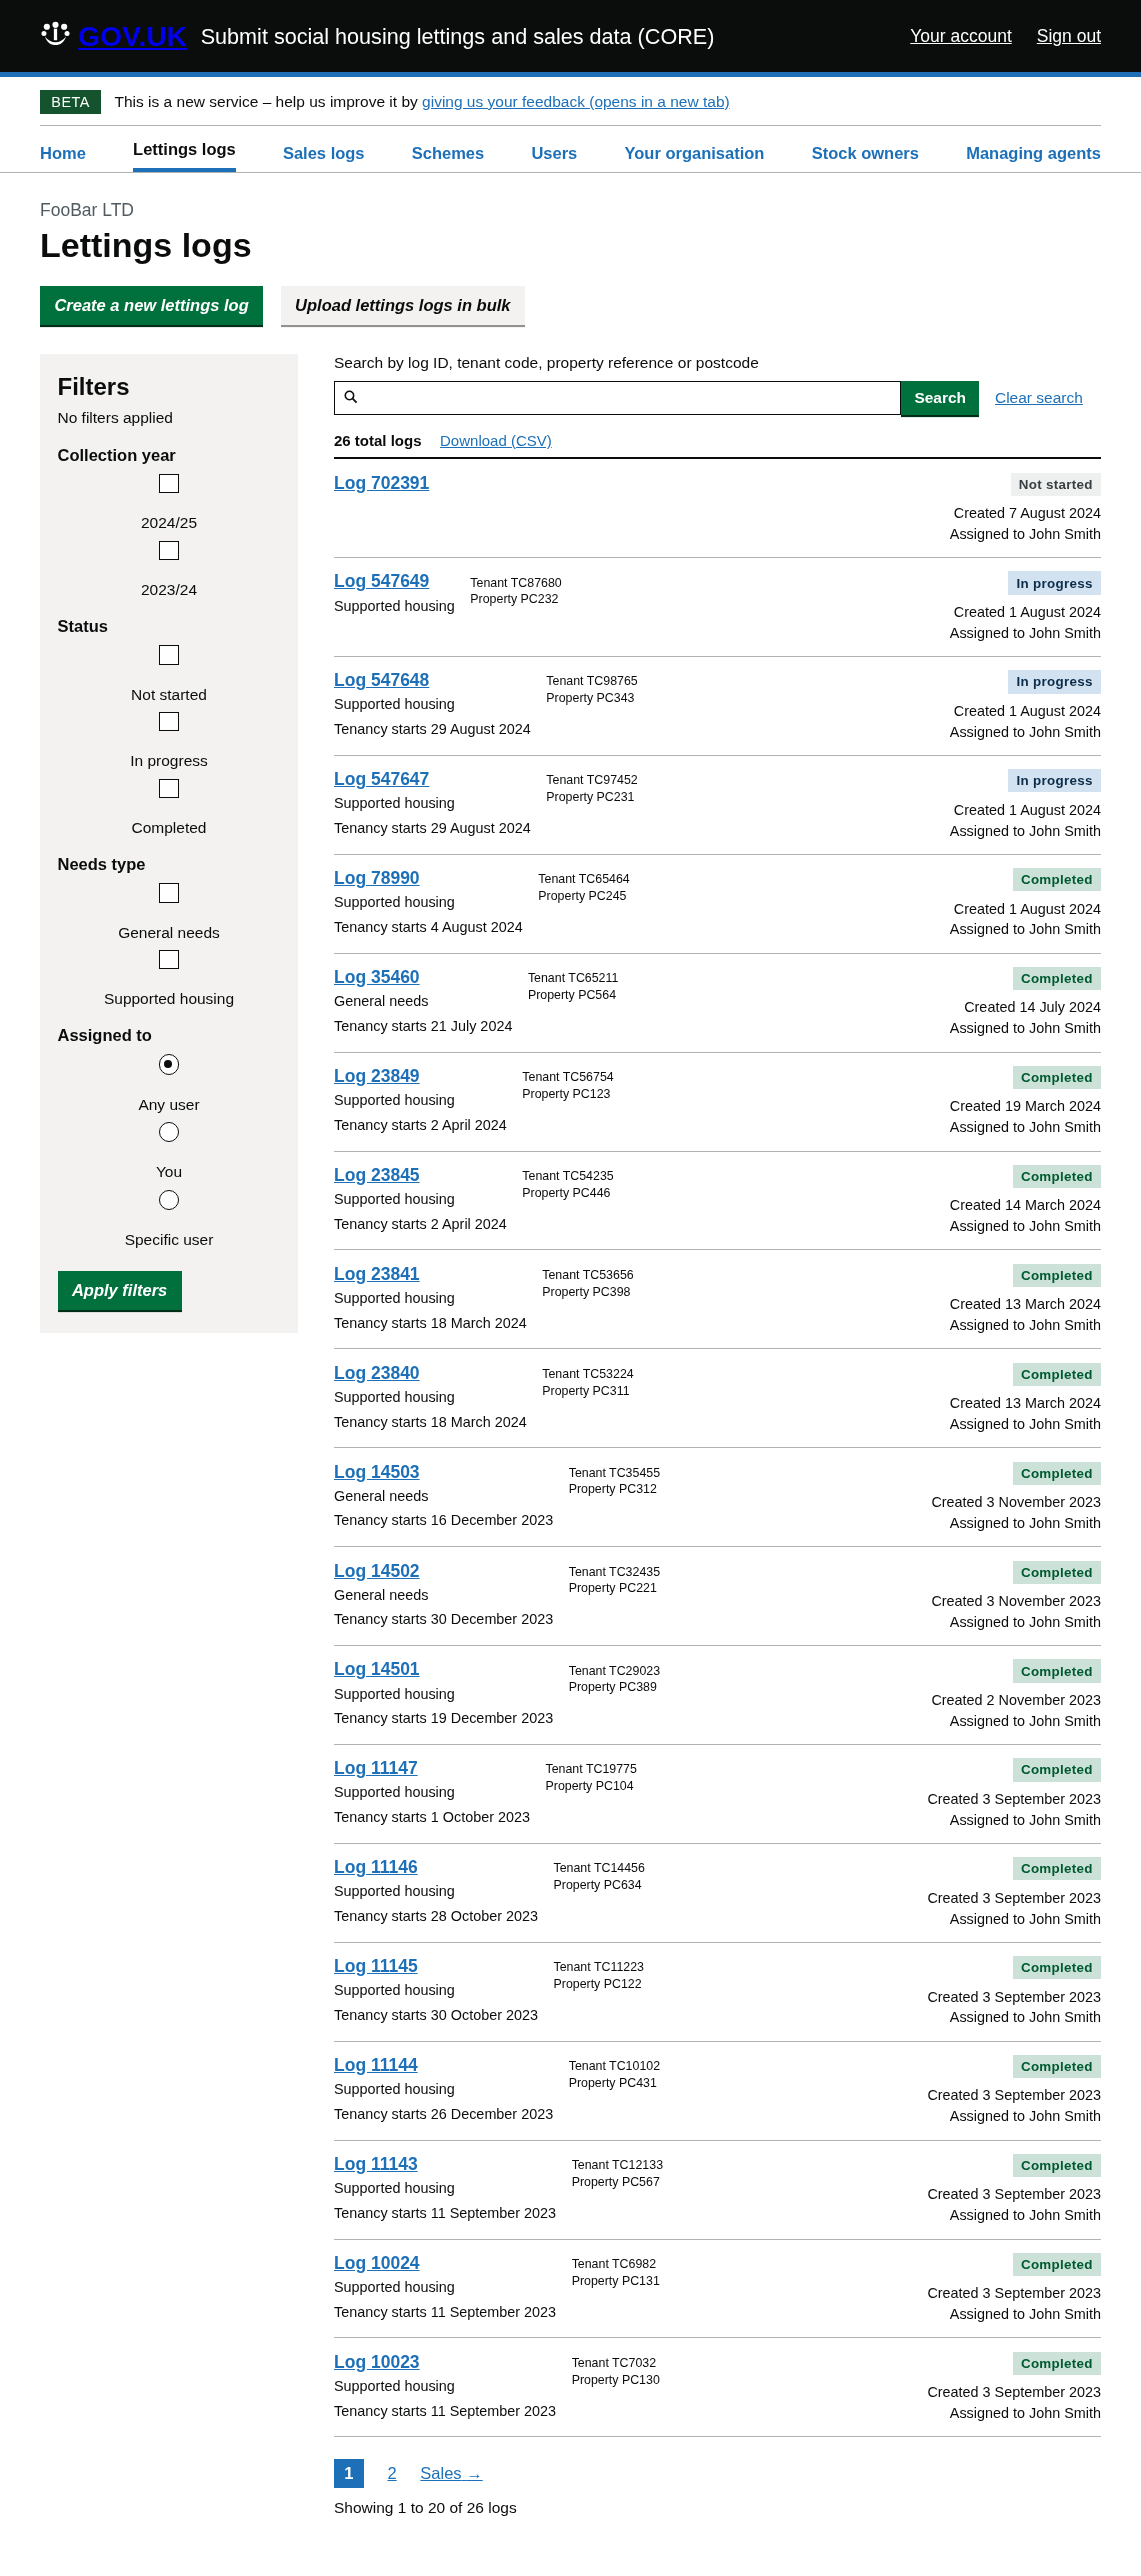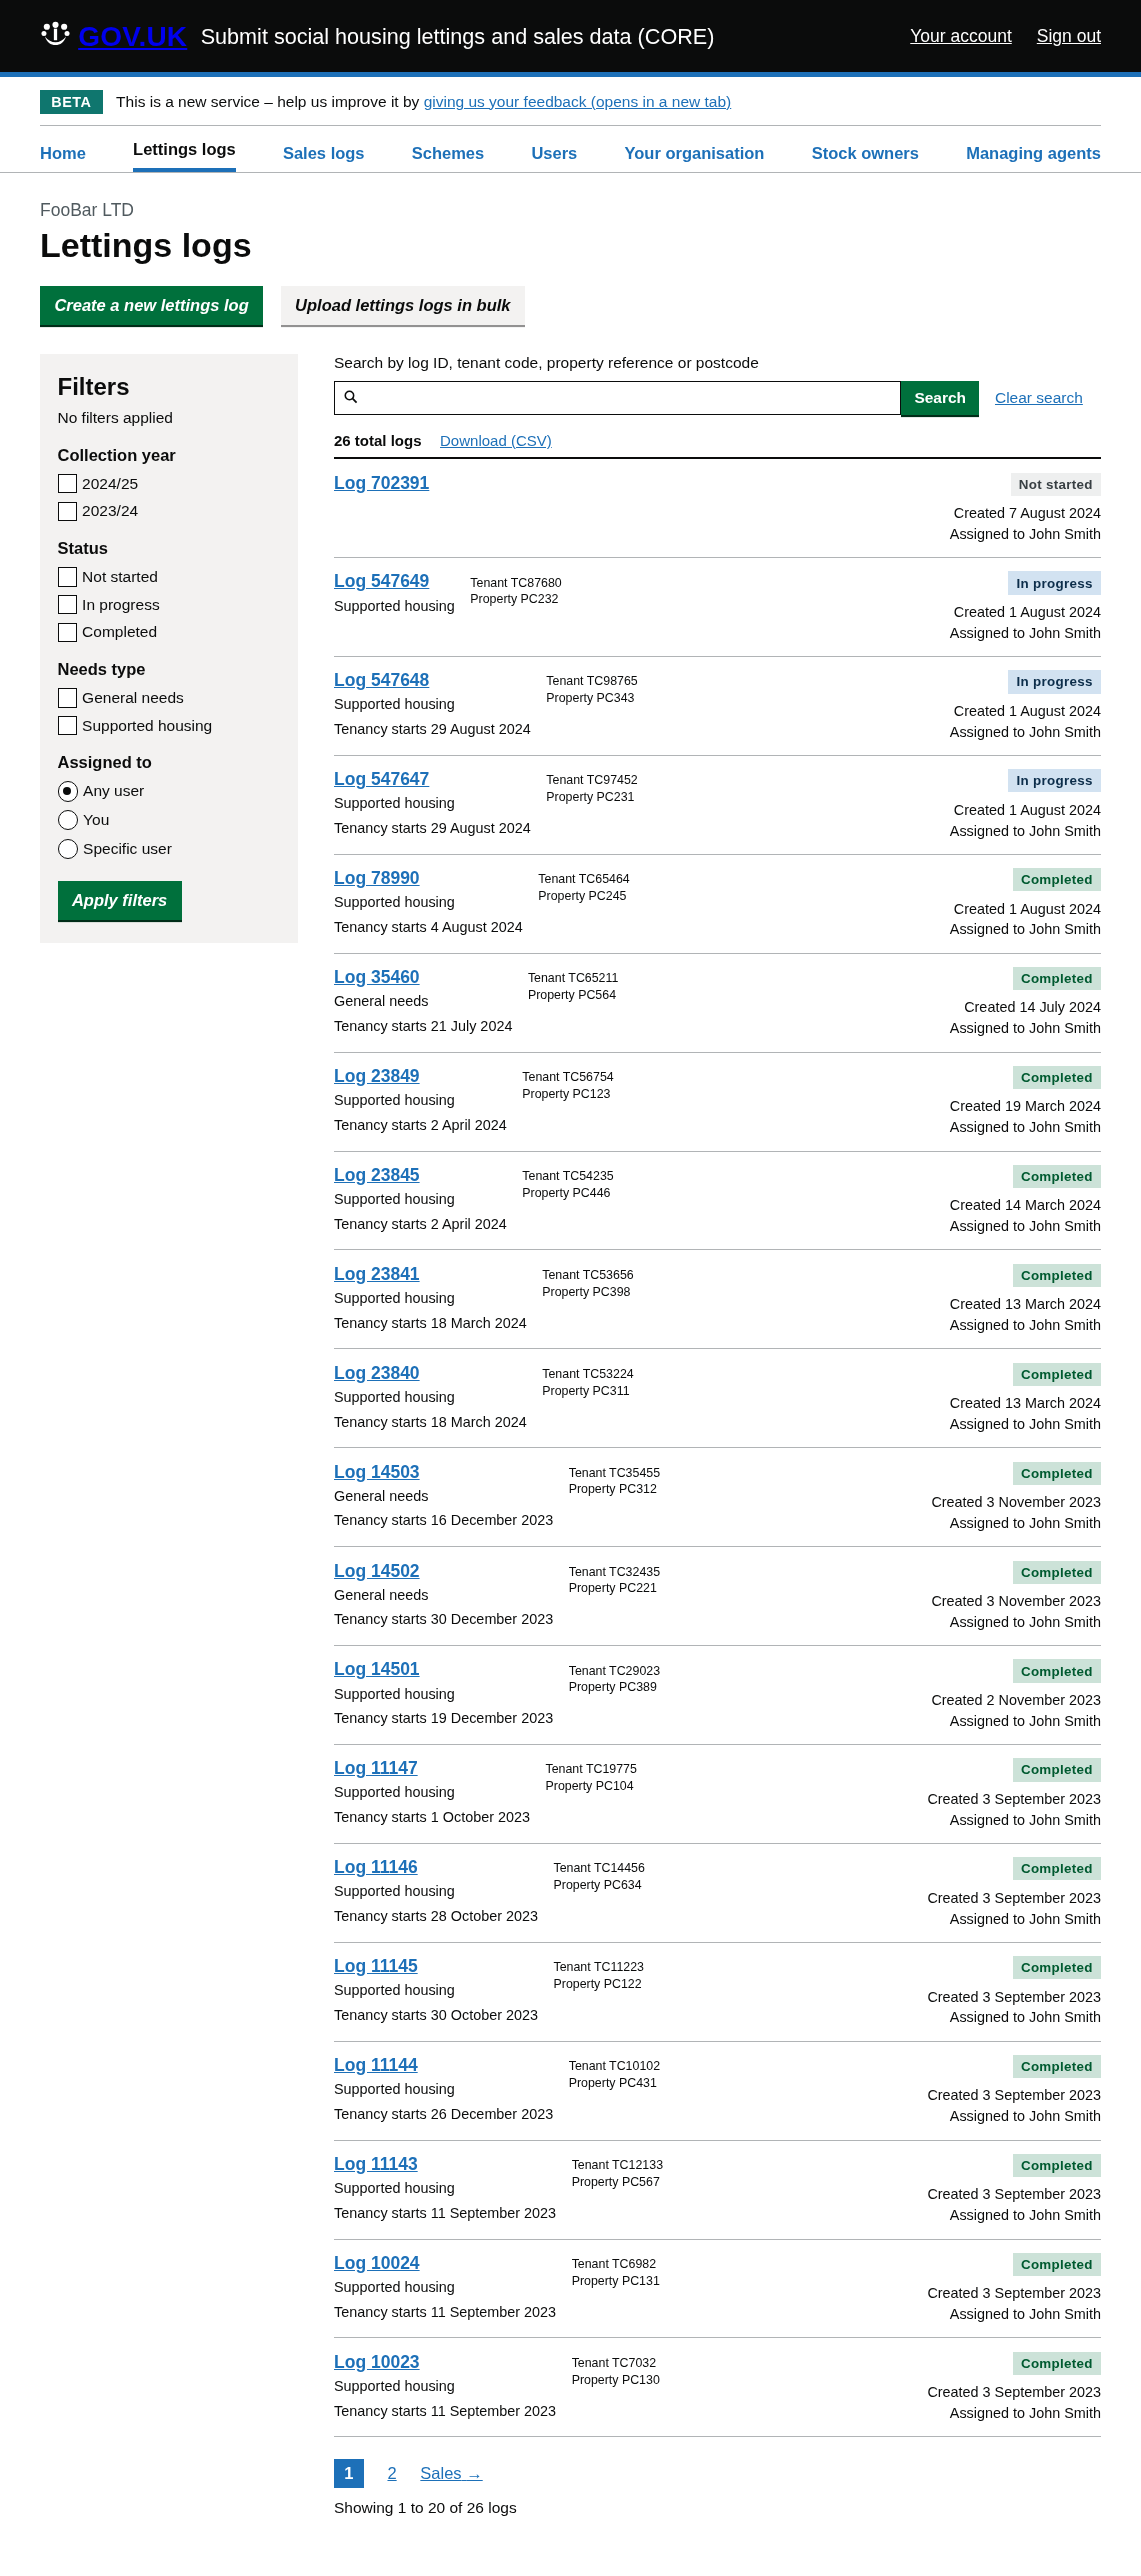--- a/index.html
+++ b/index.html
@@ -40,22 +40,22 @@
   .blue-bar { height: 5.2px; background: #1d70b8; }
 
   
   .phase-banner {
     width: 1061px; margin: 0 auto;
     padding: 12.4px 0 11.3px 0;
     border-bottom: 0.5px solid #b1b4b6;
     display: flex; align-items: center;
   }
   .phase-tag {
-    background: #0f766e; color: #fff;
-    font-size: 14.4px; font-weight: bold;
+    background: #14532d; color: #fff;
+    font-size: 14.4px; font-weight: normal;
     padding: 4.1px 11.3px; letter-spacing: 0.5px;
     text-transform: uppercase;
   }
   .phase-text { font-size: 15.5px; margin-left: 13.4px; color:#0b0c0c; }
   .phase-text a { color: #1d70b8; }
 
   
   .nav-wrap { border-bottom: 0.5px solid #b1b4b6; }
   .primary-nav {
     width: 1061px; margin: 0 auto;
@@ -97,21 +97,21 @@
 
   
   .filters {
     width: 258px; flex: 0 0 258px;
     background: #f3f2f1; padding: 18.5px 17.5px 23px 17.5px;
   }
   .filters h2 { font-size: 24px; margin: 0 0 8.2px 0; }
   .filters .no-filters { font-size: 15.5px; color: #0b0c0c; margin-bottom: 18.5px; }
   .filter-group { margin-bottom: 17.5px; }
   .filter-legend { font-size: 16.5px; font-weight: bold; margin-bottom: 9.3px; }
-  .check-row { display: flex; align-items: center; gap: 5px; margin-bottom: 8.2px; }
+  .check-row { display: flex; align-items: center; gap: 21px; margin-bottom: 8.2px; flex-direction: column; }
   .checkbox {
     width: 19.6px; height: 19.6px; background: #fff;
     border: 1.5px solid #0b0c0c; flex: 0 0 19.6px;
   }
   .radio {
     width: 20.6px; height: 20.6px; border-radius: 50%;
     background: #fff; border: 1.5px solid #0b0c0c; flex: 0 0 20.6px;
     position: relative;
   }
   .radio.selected::after {

